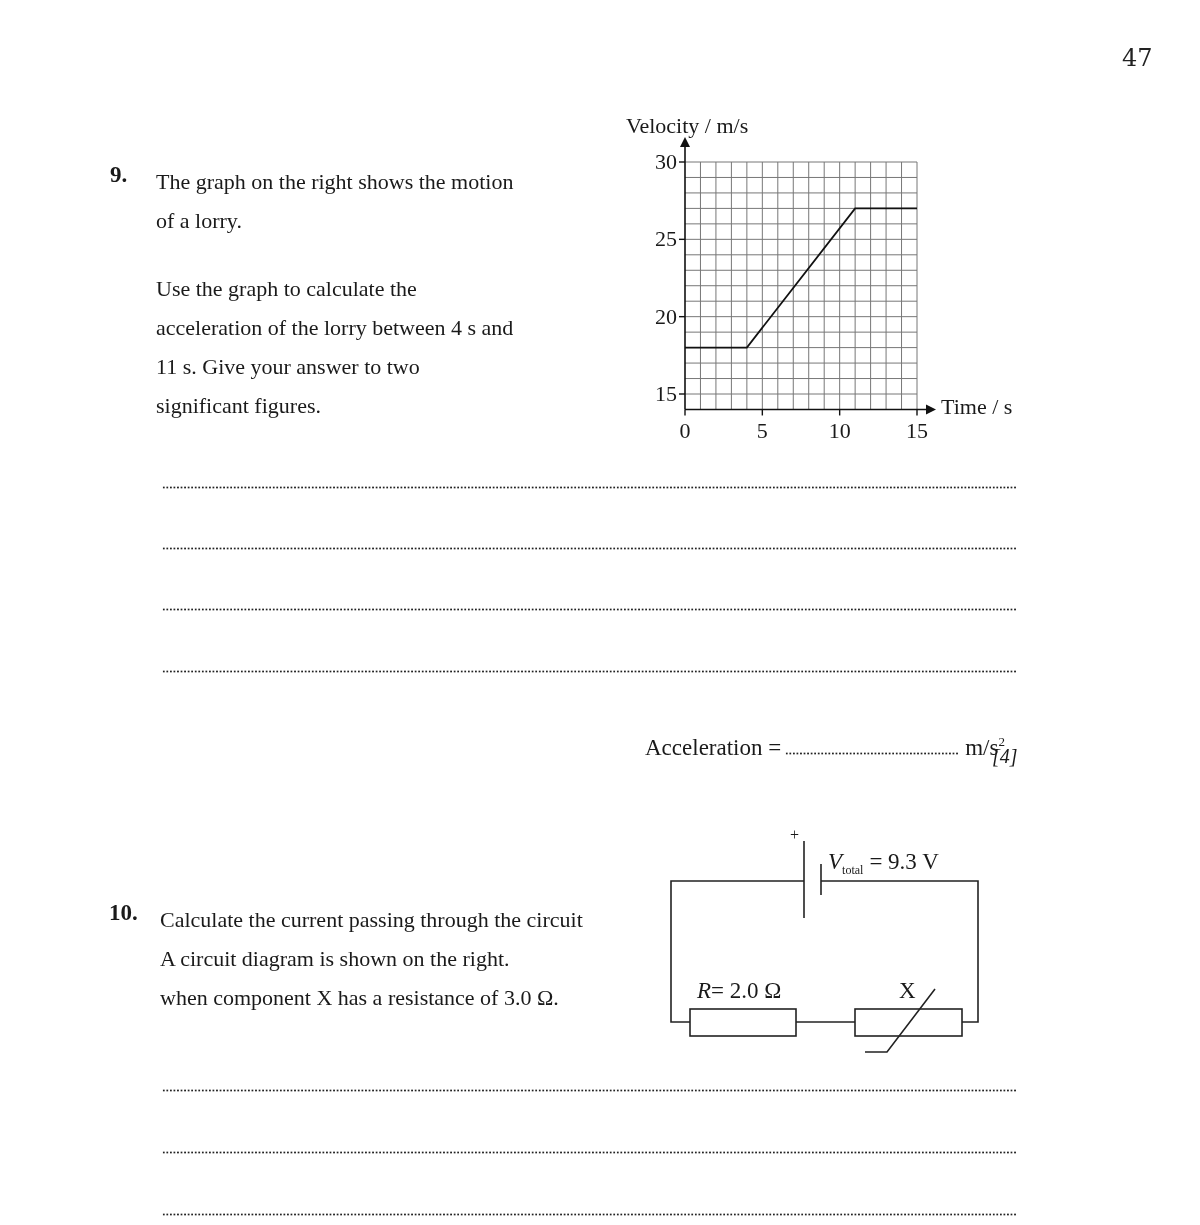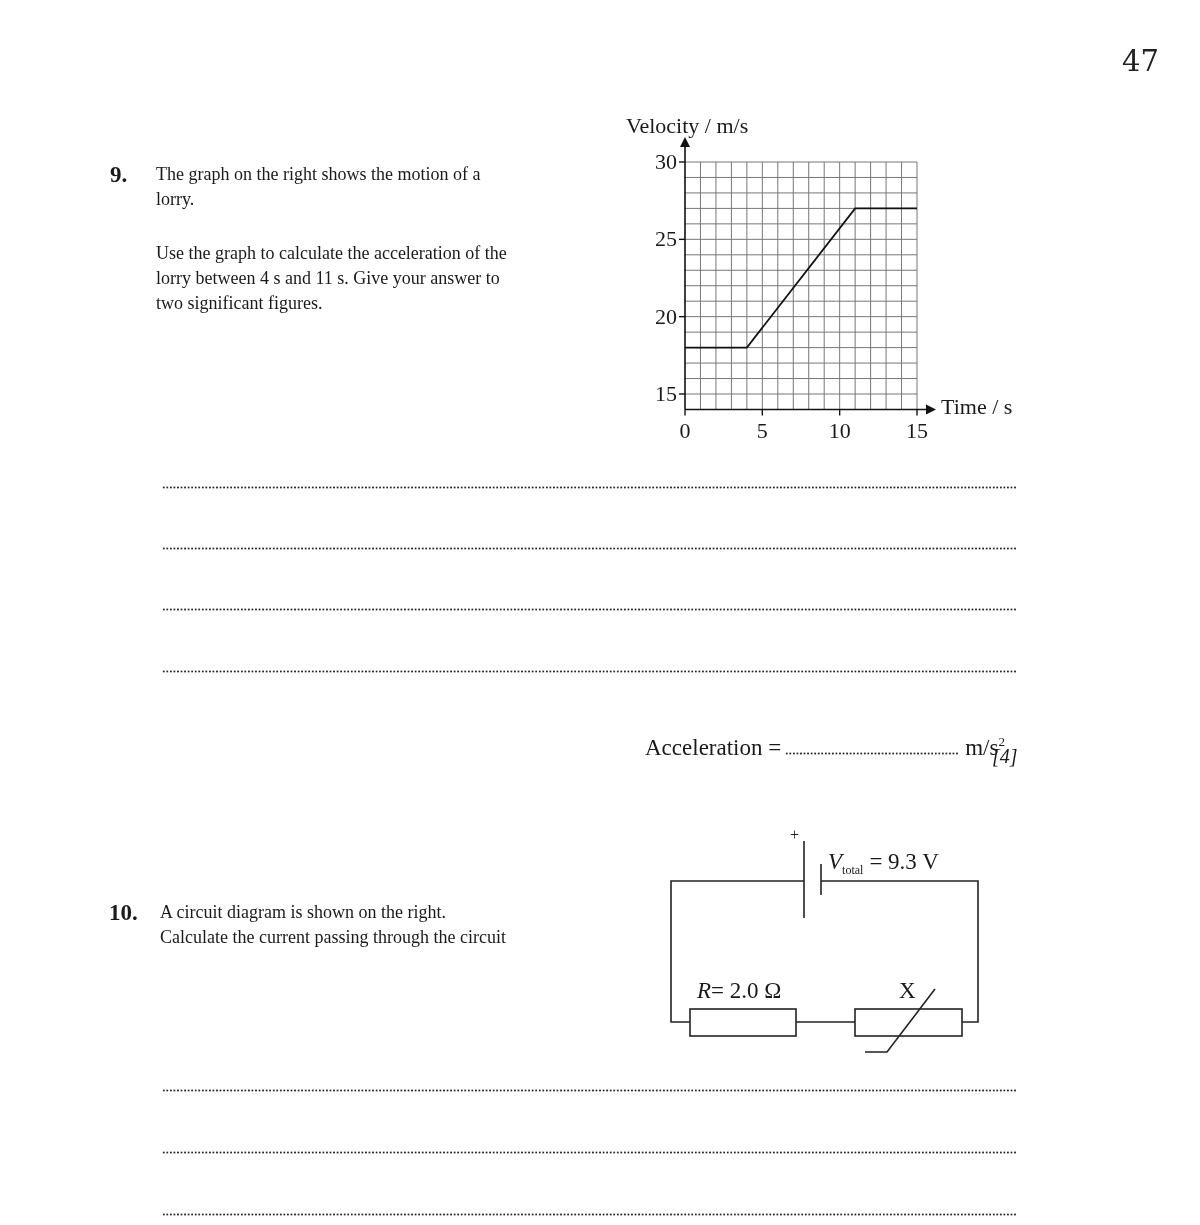--- a/index.html
+++ b/index.html
@@ -12,30 +12,30 @@
       height: 1225px;
       position: relative;
       overflow: hidden;
       font-family: "Liberation Serif", "DejaVu Serif", serif;
       color: #1a1a1a;
     }
     .abs { position: absolute; }
     .page-number {
       left: 1122px; top: 44px;
       font-family: "DejaVu Serif", serif;
-      font-size: 29px;
+      font-size: 24px;
       color: #222;
     }
     .q-num {
       font-weight: bold;
       font-size: 23px;
     }
     .q-text {
-      font-size: 18px;
-      line-height: 25px;
+      font-size: 22px;
+      line-height: 39px;
     }
     .q9-num { left: 110px; top: 162px; }
     .q9-body { left: 156px; top: 162px; width: 360px; }
     .q9-body p { margin: 0 0 29px 0; }
     .q10-num { left: 109px; top: 900px; }
     .q10-body { left: 160px; top: 900px; width: 480px; }
     .q10-body p { margin: 0; }
 
     .dots {
       left: 162px;
@@ -147,22 +147,23 @@
 <div class="abs dots" style="top:608px;"></div>
 <div class="abs dots" style="top:670px;"></div>
 
 <div class="abs answer-line">
   <span>Acceleration =</span><span class="answer-dots"></span><span>m/s</span><sup style="font-size:13px;">2</sup>
 </div>
 <div class="abs marks">[4]</div>
 
 <div class="abs q-num q10-num">10.</div>
 <div class="abs q-text q10-body">
+  <p>Calculate the current passing through the circuit</p>
   <p>A circuit diagram is shown on the right.</p>
-  <p>Calculate the current passing through the circuit</p>
+  <p>when component X has a resistance of 3.0 Ω.</p>
 </div>
 
 <svg class="abs" style="left:640px;top:815px;" width="370" height="260" viewBox="640 815 370 260">
   <g stroke="#222" stroke-width="1.6" fill="none">
 
     <polyline points="804,881 671,881 671,1022 690,1022"></polyline>
     <polyline points="821,881 978,881 978,1022 962,1022"></polyline>
     <line x1="796" y1="1022" x2="855" y2="1022"></line>
 
     <line x1="804" y1="841" x2="804" y2="918"></line>

